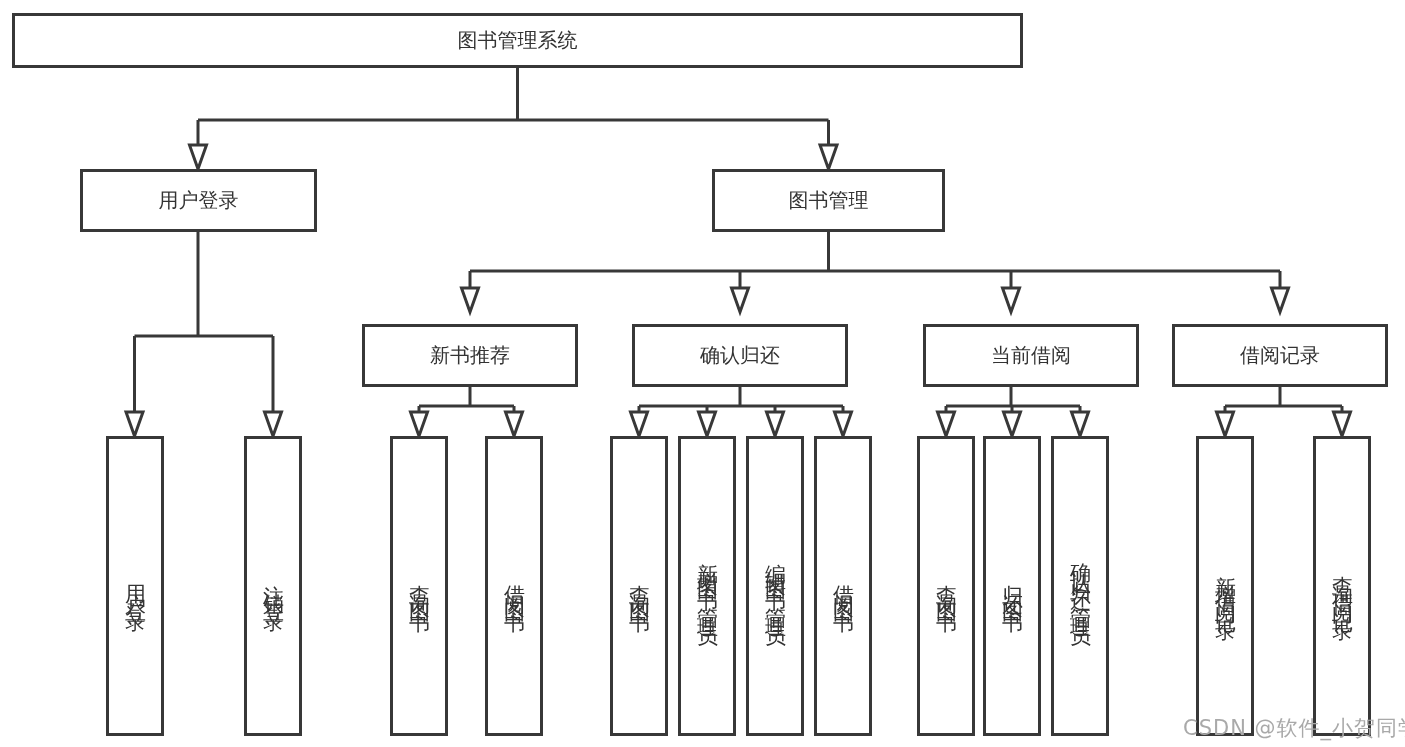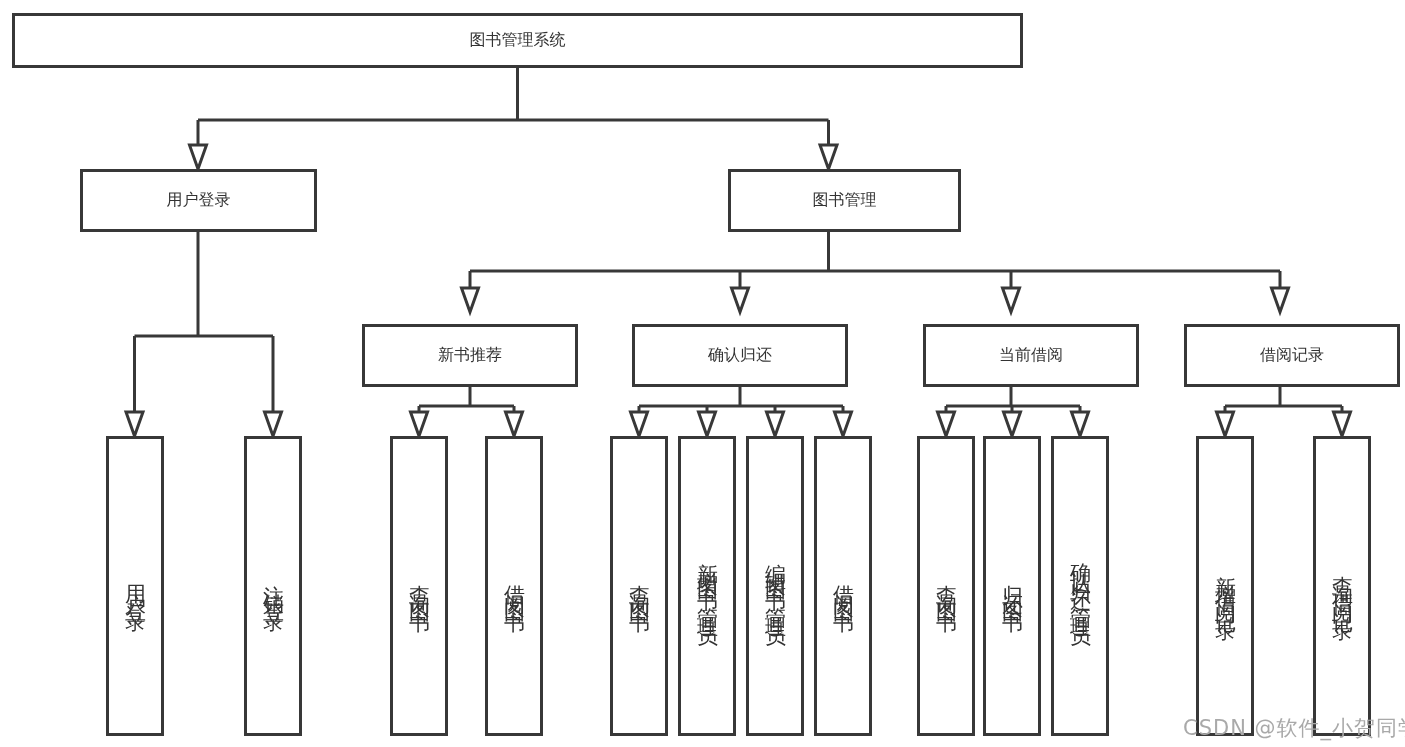--- a/index.html
+++ b/index.html
@@ -18,31 +18,31 @@
   }
   .wires{position:absolute;left:0;top:0;width:1405px;height:747px;}
   .wires path{stroke:var(--line);stroke-width:3;fill:none;}
   .wires use{fill:var(--line);}
   .hbox{
     position:absolute;
     box-sizing:border-box;
     border:3px solid var(--line);
     background:var(--bg);
     display:flex;align-items:center;justify-content:center;
-    font-size:16px;color:var(--text);
+    font-size:20px;color:var(--text);
     white-space:nowrap;
   }
   .root-box{left:12px;top:13px;width:1011px;height:55px;}
   .lv2-login{left:80px;top:169px;width:237px;height:63px;}
-  .lv2-mgmt{left:712px;top:169px;width:233px;height:63px;margin-left:16px;}
+  .lv2-mgmt{left:712px;top:169px;width:233px;height:63px;}
   .lv3{top:324px;width:216px;height:63px;}
   .lv3-a{left:362px;}
   .lv3-b{left:632px;}
   .lv3-c{left:903px;margin-left:20px;}
-  .lv3-d{left:1172px;margin-left:12px;}
+  .lv3-d{left:1172px;}
   .leaf{
     position:absolute;
     top:436px;width:58px;height:300px;
     box-sizing:border-box;
     border:3px solid var(--line);
     background:var(--bg);
     display:flex;align-items:center;justify-content:center;
     overflow:hidden;
   }
   .leaf span{

